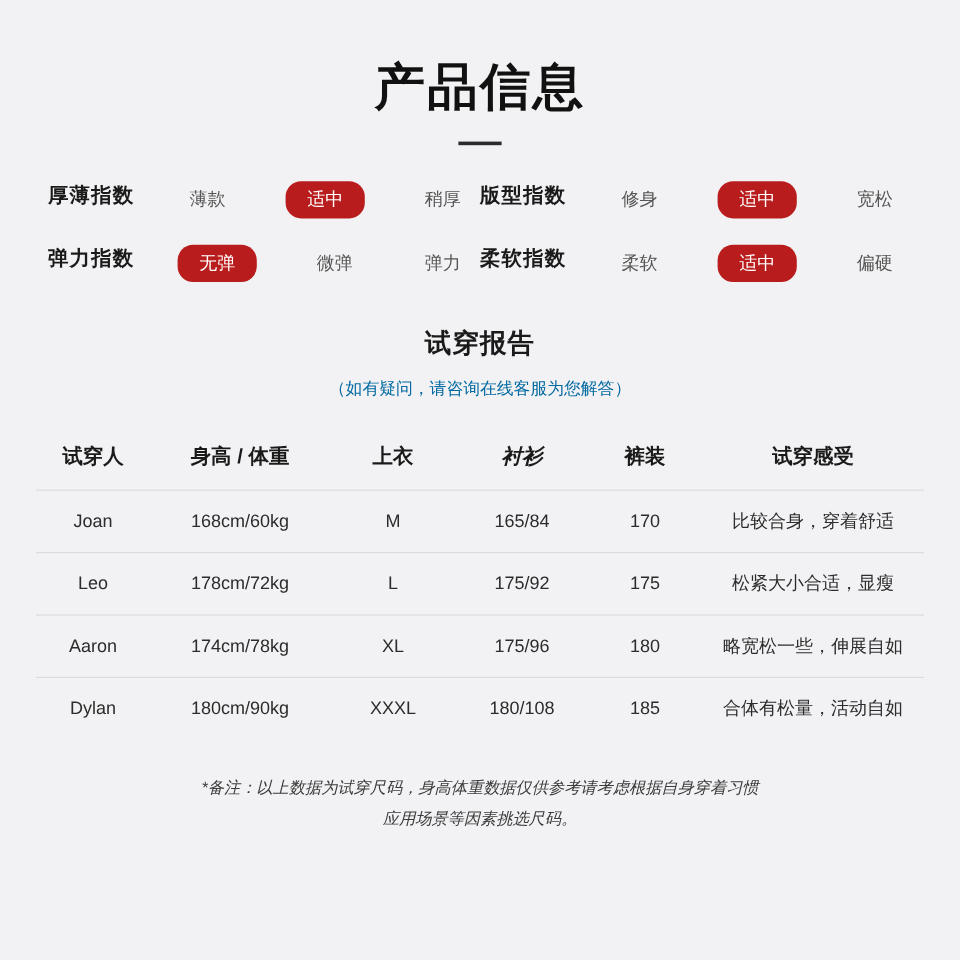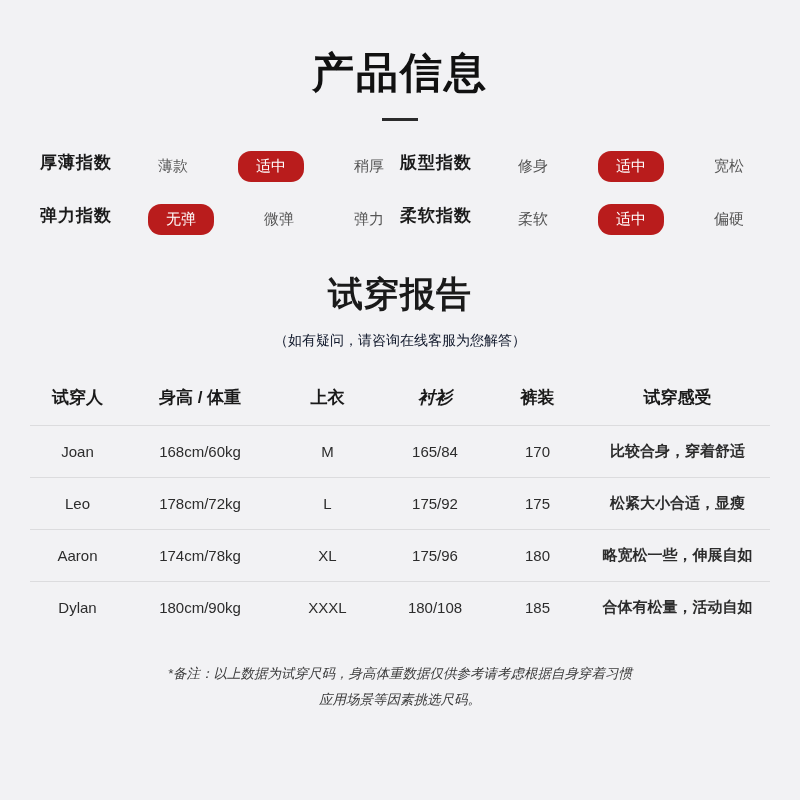--- a/index.html
+++ b/index.html
@@ -77,29 +77,29 @@
     background: #b91c1c;
     color: #fff;
     border-radius: 13px;
     padding: 6px 18px;
     font-size: 15px;
   }
 
   
   .report-title {
     text-align: center;
-    font-size: 35px;
+    font-size: 22px;
     font-weight: bold;
     margin-top: 36px;
     letter-spacing: 1px;
   }
   .report-sub {
     text-align: center;
     font-size: 14px;
-    color: #0f172a;
+    color: #0369a1;
     margin-top: 14px;
   }
 
   table.fit {
     width: 740px;
     margin: 26px auto 0 auto;
     border-collapse: collapse;
     table-layout: fixed;
   }
   table.fit th {
@@ -114,21 +114,20 @@
     color: #2c2c2c;
     text-align: center;
     padding: 16px 0;
     border-top: 1px solid #dcdcde;
   }
   table.fit tr.first-row td {
     border-top: 1px solid #dcdcde;
   }
   td.feel {
     font-size: 13px;
-    font-weight: bold;
   }
   .col-name { width: 95px; }
   .col-hw { width: 150px; }
   .col-top { width: 105px; }
   .col-shirt { width: 110px; font-style: italic; }
   .col-pants { width: 95px; }
   .col-feel { width: 185px; }
 
   .note {
     margin-top: 28px;

